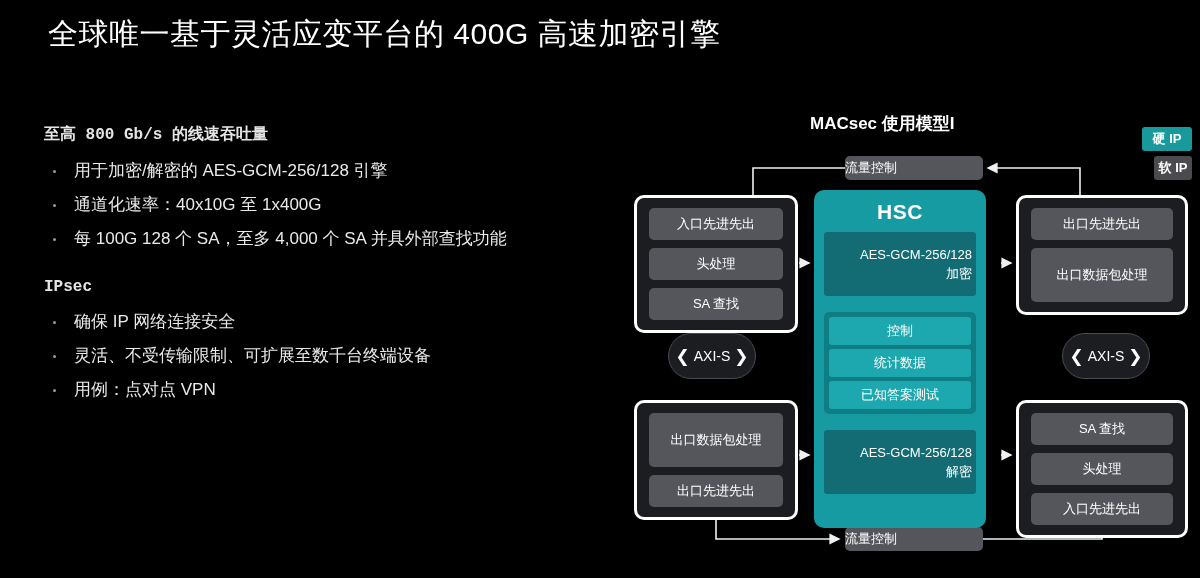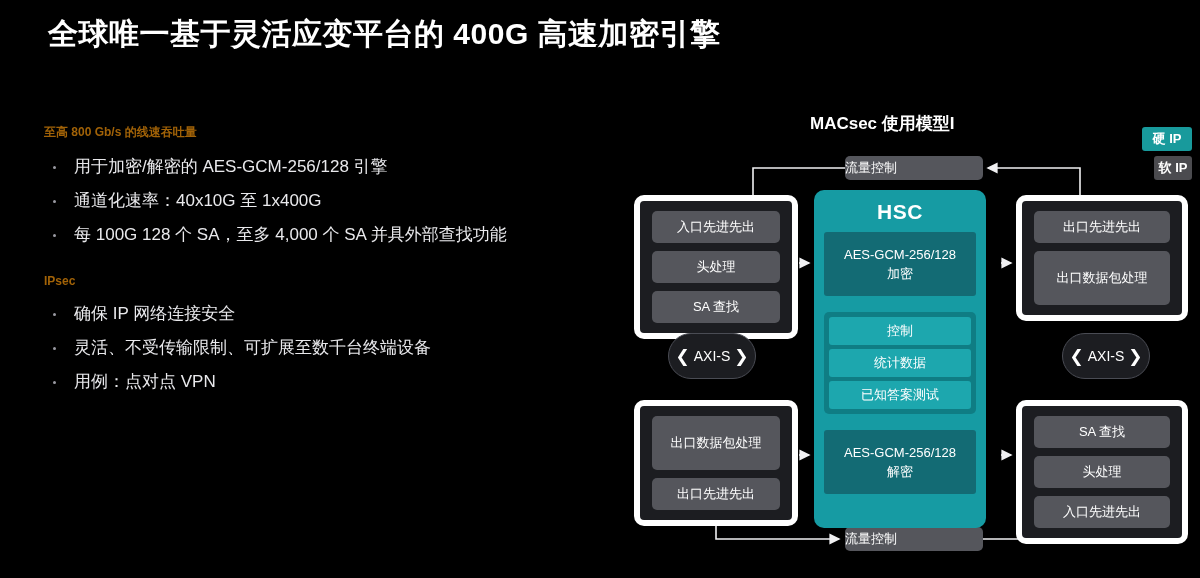--- a/index.html
+++ b/index.html
@@ -7,29 +7,29 @@
     width: 1200px; height: 578px;
     background: #000000;
     font-family: "Liberation Sans", "DejaVu Sans", sans-serif;
     overflow: hidden;
   }
   #slide { position: relative; width: 1200px; height: 578px; background: #000; }
 
   
   .slide-title {
     position: absolute; left: 48px; top: 14px;
-    font-size: 30px; font-weight: bold; color: #ffffff;
+    font-size: 30px; font-weight: normal; color: #ffffff;
     letter-spacing: .5px; white-space: nowrap;
   }
 
   
   .left-col { position: absolute; left: 44px; top: 124px; width: 570px; }
   .sec-head {
-    font-size: 12px; font-weight: bold; color: #a16207;
-    margin-bottom: 9px; white-space: nowrap;
+    font-size: 16px; font-weight: bold; color: #e5e5e5;
+    margin-bottom: 9px; white-space: nowrap; font-family: Liberation Mono, monospace;
   }
   .sec-head.spaced { margin-top: 22px; }
   .bullet {
     position: relative; padding-left: 30px;
     font-size: 17px; color: #e9e9ec; line-height: 34px;
     white-space: nowrap;
   }
   .bullet::before {
     content: ""; position: absolute; left: 9px; top: 16px;
     width: 3px; height: 3px; background: #9a9aa2; border-radius: 50%;
@@ -48,21 +48,21 @@
     height: 24px; line-height: 24px; text-align: center;
     font-size: 13px; font-weight: bold; color: #ffffff;
     border-radius: 3px; margin-bottom: 5px;
   }
   .legend-hard { background: #189a9c; }
   .legend-soft { background: #4b4b4f; margin-left: 12px; }
 
   
   .blk {
     position: absolute; background: #1c1d21;
-    border: 6px solid #ffffff; border-radius: 10px;
+    border: 3px solid #ffffff; border-radius: 10px;
     padding: 10px 12px; display: flex; flex-direction: column; gap: 8px;
   }
   .chip {
     background: #55565c; border-radius: 5px;
     font-size: 13px; color: #ffffff; text-align: center;
     padding: 7px 4px; white-space: nowrap;
   }
   .chip.tall { padding: 18px 4px; }
 
   #blk-in-top   { left: 14px;  top: 95px;  width: 164px; }
@@ -74,21 +74,21 @@
   .hsc {
     position: absolute; left: 194px; top: 90px; width: 172px; height: 338px;
     background: #169ba3; border-radius: 10px; padding: 10px;
   }
   .hsc-title {
     text-align: center; font-size: 21px; font-weight: bold;
     color: #ffffff; letter-spacing: .5px; margin-bottom: 8px;
   }
   .hsc-box {
     background: #136b74; border-radius: 3px;
-    font-size: 13px; color: #ffffff; text-align: center;
+    font-size: 13px; color: #ffffff; text-align: right;
     padding: 13px 4px; line-height: 19px;
   }
   .ctl-group {
     background: #0f7d84; border-radius: 5px;
     padding: 5px; margin: 16px 0; display: flex; flex-direction: column; gap: 4px;
   }
   .ctl-item {
     background: #1da7ae; border-radius: 3px;
     font-size: 13px; color: #ffffff; text-align: center; padding: 5px 4px;
     white-space: nowrap;

